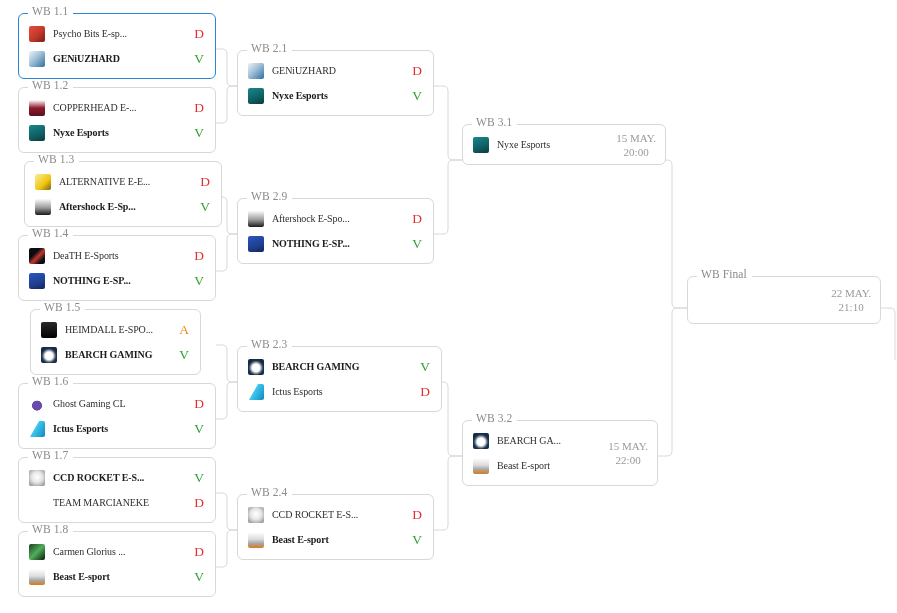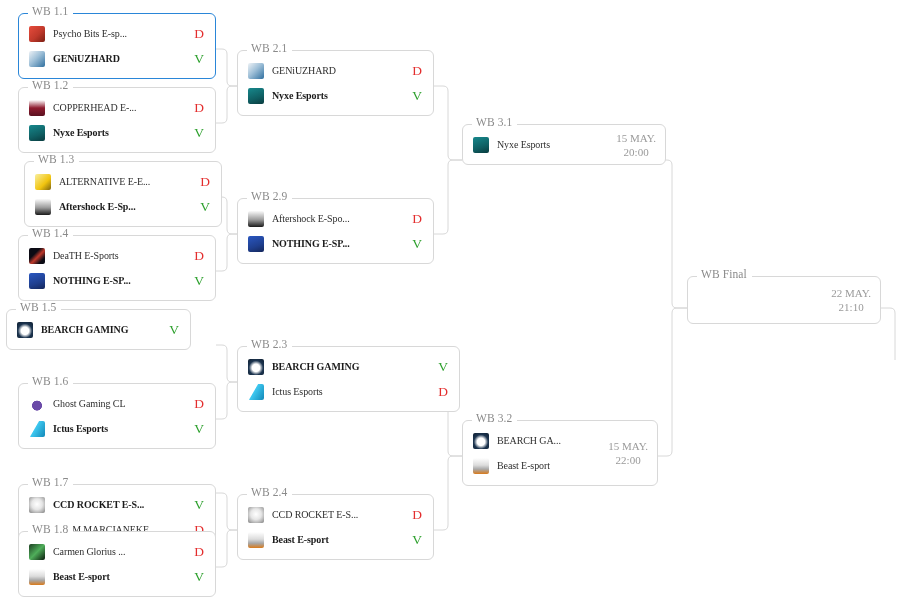--- a/index.html
+++ b/index.html
@@ -198,23 +198,28 @@
         <span class="mark D">D</span>
       </div>
       <div class="row winner">
         <span class="logo" style="background:linear-gradient(160deg,#2a57c0 0%,#1f3f8f 60%,#14265a 100%);"></span>
         <span class="tname">NOTHING E-SP...</span>
         <span class="mark V">V</span>
       </div>
     </div>
   </div>
 
-  <div class="match" style="left:6px; top:309px; width:185px;">
+  <div class="match" style="left:30px; top:309px; width:171px;">
     <span class="match-label">WB 1.5</span>
     <div class="rows">
+      <div class="row">
+        <span class="logo" style="background:linear-gradient(180deg,#2a2a2a 0%,#151515 50%,#000000 100%);"></span>
+        <span class="tname">HEIMDALL E-SPO...</span>
+        <span class="mark A">A</span>
+      </div>
       <div class="row winner">
         <span class="logo" style="background:radial-gradient(circle at 50% 55%,#ffffff 0%,#ffffff 32%,#1d3550 60%,#0c1c2e 100%);"></span>
         <span class="tname">BEARCH GAMING</span>
         <span class="mark V">V</span>
       </div>
     </div>
   </div>
 
   <div class="match" style="left:18px; top:383px; width:198px;">
     <span class="match-label">WB 1.6</span>
@@ -225,21 +230,21 @@
         <span class="mark D">D</span>
       </div>
       <div class="row winner">
         <span class="logo" style="background:linear-gradient(120deg,#ffffff 0%,#ffffff 38%,#3ec8f0 42%,#1288b8 100%);"></span>
         <span class="tname">Ictus Esports</span>
         <span class="mark V">V</span>
       </div>
     </div>
   </div>
 
-  <div class="match" style="left:18px; top:484px; width:198px;">
+  <div class="match" style="left:18px; top:457px; width:198px;">
     <span class="match-label">WB 1.7</span>
     <div class="rows">
       <div class="row winner">
         <span class="logo" style="background:radial-gradient(circle at 50% 45%,#ffffff 0%,#e6e6e6 45%,#b0b0b0 75%,#7d7d7d 100%);"></span>
         <span class="tname">CCD ROCKET E-S...</span>
         <span class="mark V">V</span>
       </div>
       <div class="row">
         <span class="logo blank"></span>
         <span class="tname">TEAM MARCIANEKE</span>
@@ -289,21 +294,21 @@
         <span class="mark D">D</span>
       </div>
       <div class="row winner">
         <span class="logo" style="background:linear-gradient(160deg,#2a57c0 0%,#1f3f8f 60%,#14265a 100%);"></span>
         <span class="tname">NOTHING E-SP...</span>
         <span class="mark V">V</span>
       </div>
     </div>
   </div>
 
-  <div class="match" style="left:237px; top:346px; width:223px;">
+  <div class="match" style="left:237px; top:346px; width:205px;">
     <span class="match-label">WB 2.3</span>
     <div class="rows">
       <div class="row winner">
         <span class="logo" style="background:radial-gradient(circle at 50% 55%,#ffffff 0%,#ffffff 32%,#1d3550 60%,#0c1c2e 100%);"></span>
         <span class="tname">BEARCH GAMING</span>
         <span class="mark V">V</span>
       </div>
       <div class="row">
         <span class="logo" style="background:linear-gradient(120deg,#ffffff 0%,#ffffff 38%,#3ec8f0 42%,#1288b8 100%);"></span>
         <span class="tname">Ictus Esports</span>

